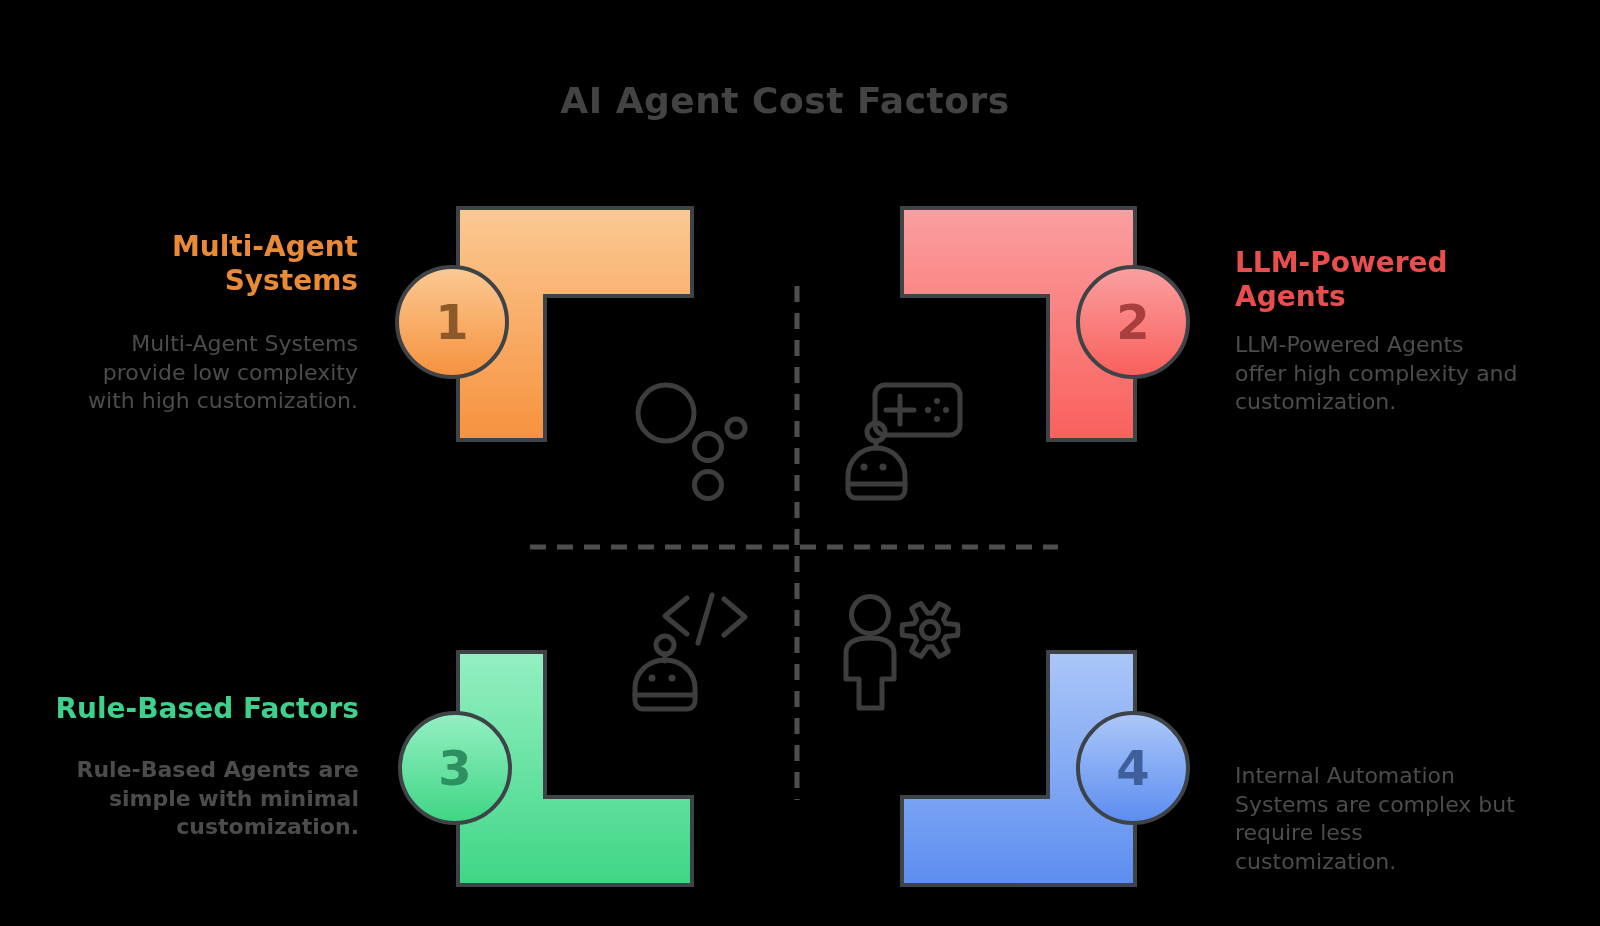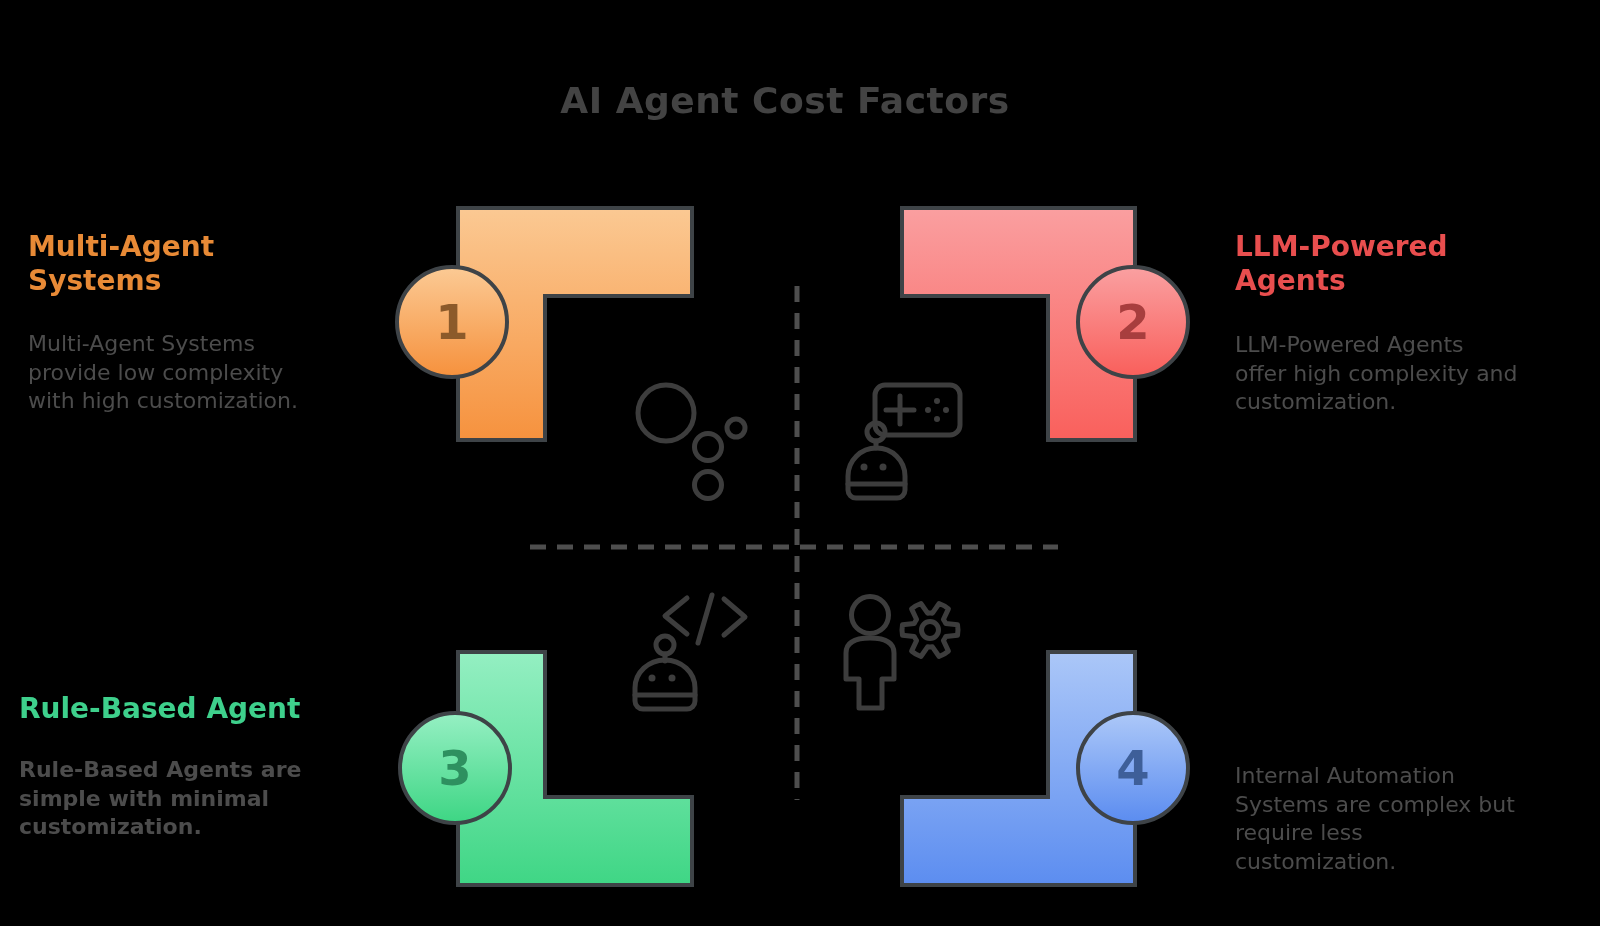--- a/index.html
+++ b/index.html
@@ -13,24 +13,24 @@
     font-size:36px;font-weight:bold;color:var(--title_text,#434343);
     letter-spacing:0.5px;
   }
   .heading{
     font-size:28px;font-weight:bold;line-height:34px;white-space:pre-line;
   }
   .bodytext{
     font-size:22px;line-height:28.5px;color:var(--body_text,#4C4C4C);
     white-space:pre-line;font-weight:500;
   }
-  .alignR{}
+  .alignR{text-align:right;}
   .alignL{text-align:left;}
   .q1h{color:var(--orange_accent,#E88A36);}
-  .q2h{color:var(--red_accent,#E84E4E);}
+  .q2h{color:var(--red_accent,#E84E4E);margin-top:16px;}
   .q3h{color:var(--green_accent,#3ED08C);}
   .q4h{color:var(--blue_accent,#3C73E6);}
   .num-circle{
     width:114px;height:114px;border-radius:50%;box-sizing:border-box;
     border:4px solid var(--outline,#3E4347);
     display:flex;align-items:center;justify-content:center;
     font-size:48px;font-weight:bold;
   }
   .num-circle.c1{background:linear-gradient(var(--orange_top,#FBC993),var(--orange_bottom,#F6923E));color:var(--orange_number,#8C5A2A);}
   .num-circle.c2{background:linear-gradient(var(--red_top,#FA9FA0),var(--red_bottom,#F9605C));color:var(--red_number,#A83E3E);}
@@ -92,21 +92,21 @@
       <linearGradient id="gg" x1="0" y1="0" x2="0" y2="1">
         <stop offset="0" style="stop-color:var(--green_top,#94EFC2)"></stop>
         <stop offset="1" style="stop-color:var(--green_bottom,#3FD685)"></stop>
       </linearGradient>
     </defs>
     <path d="M3,3 H90 V148 H237 V236 H3 Z" fill="url(#gg)" stroke="var(--outline,#3E4347)" stroke-width="4"></path>
   </svg>
   <div class="abs num-circle c3" style="left:398px;top:711px;">
     <span>3</span>
   </div>
-  <div class="abs heading alignR q3h" style="right:1241px;top:692px;width:340px;">Rule-Based Agent</div>
+  <div class="abs heading alignR q3h" style="right:1241px;top:692px;width:340px;">Rule-Based Factors</div>
   <div class="abs bodytext alignR" style="right:1241px;top:756px;width:340px;font-weight:bold;">Rule-Based Agents are
 simple with minimal
 customization.</div>
 
   <svg class="abs" style="left:899px;top:649px;" width="240" height="240">
     <defs>
       <linearGradient id="bg2" x1="0" y1="0" x2="0" y2="1">
         <stop offset="0" style="stop-color:var(--blue_top,#ABC7F8)"></stop>
         <stop offset="1" style="stop-color:var(--blue_bottom,#5C8DF0)"></stop>
       </linearGradient>

